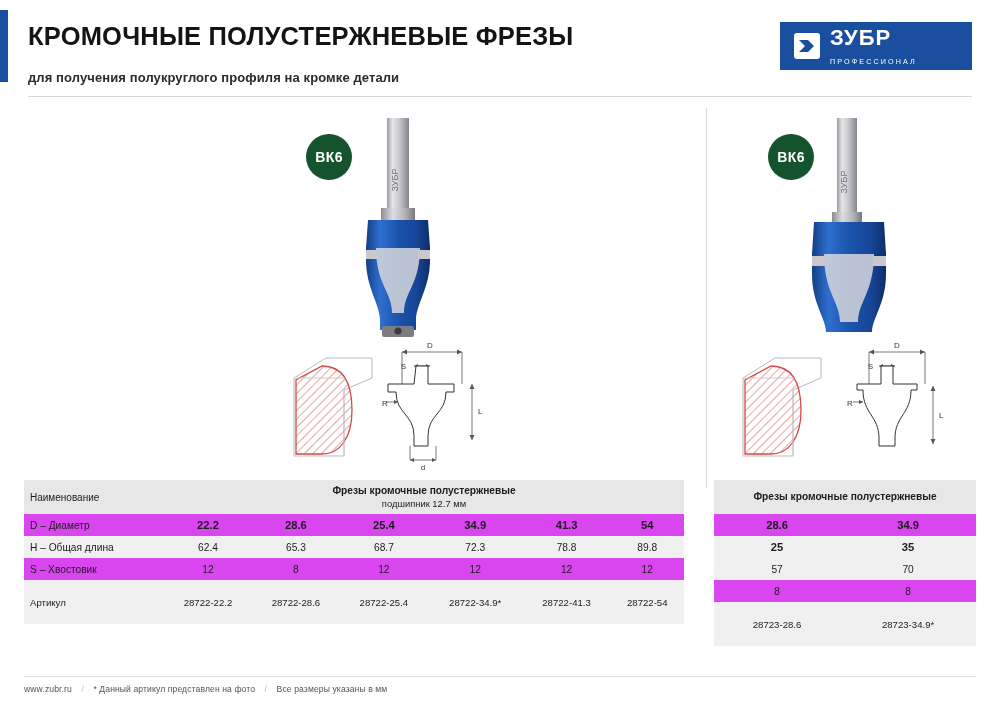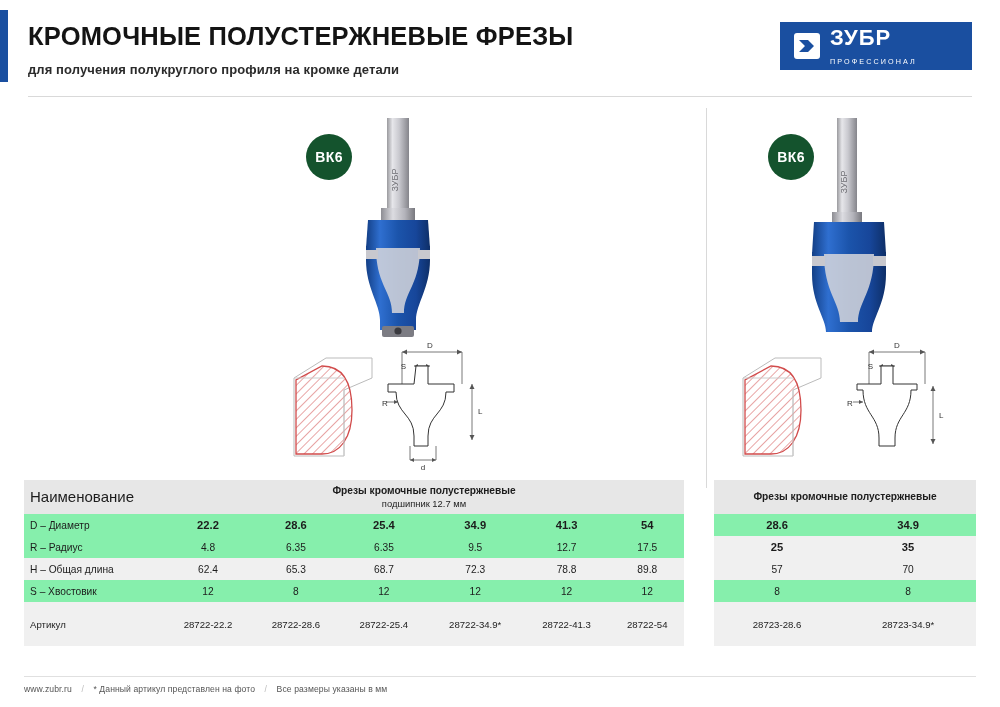--- a/index.html
+++ b/index.html
@@ -18,21 +18,21 @@
     position: absolute; left: 0; top: 10px; width: 8px; height: 72px;
     background: #1a4fa0;
   }
   .title-block { position: absolute; left: 28px; top: 22px; }
   .main-title {
     font-size: 25.5px; font-weight: bold; letter-spacing: 0.2px;
     color: #141414; line-height: 1.15;
   }
   .sub-title {
     font-size: 13px; font-weight: bold; color: #2b2b2b;
-    margin-top: 11px; letter-spacing: 0.1px;
+    margin-top: 19px; letter-spacing: 0.1px;
   }
   .logo {
     position: absolute; right: 28px; top: 22px;
     width: 192px; height: 48px; background: #1a4fa0;
     display: flex; align-items: center; padding-left: 14px;
   }
   .logo-arrow {
     width: 26px; height: 26px; flex: 0 0 26px;
     background: #fff; border-radius: 3px;
     display: flex; align-items: center; justify-content: center;
@@ -86,26 +86,26 @@
   table td, table th {
     font-size: 10.2px; color: #1c1c1c; padding: 0;
     text-align: center; vertical-align: middle; font-weight: normal;
     height: 22px; border: none;
   }
   .rowhead {
     text-align: left !important; padding-left: 6px !important;
     font-size: 10.2px; color: #1c1c1c; white-space: nowrap;
   }
   tr.shade td { background: #f0f0f0; }
-  tr.plain td { background: #86efac; }
+  tr.plain td { background: #d946ef; }
   .hdr td {
     background: #e7e7e7; font-size: 10.2px; font-weight: bold;
     height: 34px; line-height: 1.3;
   }
-  .hdr .rowhead { font-weight: normal; font-size: 15px; }
+  .hdr .rowhead { font-weight: normal; font-size: 10px; }
   .b { font-weight: bold; font-size: 11.2px; }
   .art td { height: 44px; font-size: 9.6px; }
 
   .footer {
     position: absolute; left: 24px; top: 684px;
     font-size: 8.6px; color: #555; letter-spacing: 0.1px;
   }
   .footer span.sep { color: #bbb; margin: 0 7px; }
   .hr-bottom {
     position: absolute; left: 24px; right: 24px; top: 676px;
@@ -335,29 +335,20 @@
           <td class="rowhead">D – Диаметр</td>
           <td class="b">22.2</td>
           <td class="b">28.6</td>
           <td class="b">25.4</td>
           <td class="b">34.9</td>
           <td class="b">41.3</td>
           <td class="b">54</td>
         </tr>
 
 
-        <tr class="plain">
-          <td class="rowhead">R – Радиус</td>
-          <td>4.8</td>
-          <td>6.35</td>
-          <td>6.35</td>
-          <td>9.5</td>
-          <td>12.7</td>
-          <td>17.5</td>
-        </tr>
 
         <tr class="shade">
           <td class="rowhead">H – Общая длина</td>
           <td>62.4</td>
           <td>65.3</td>
           <td>68.7</td>
           <td>72.3</td>
           <td>78.8</td>
           <td>89.8</td>
         </tr>

